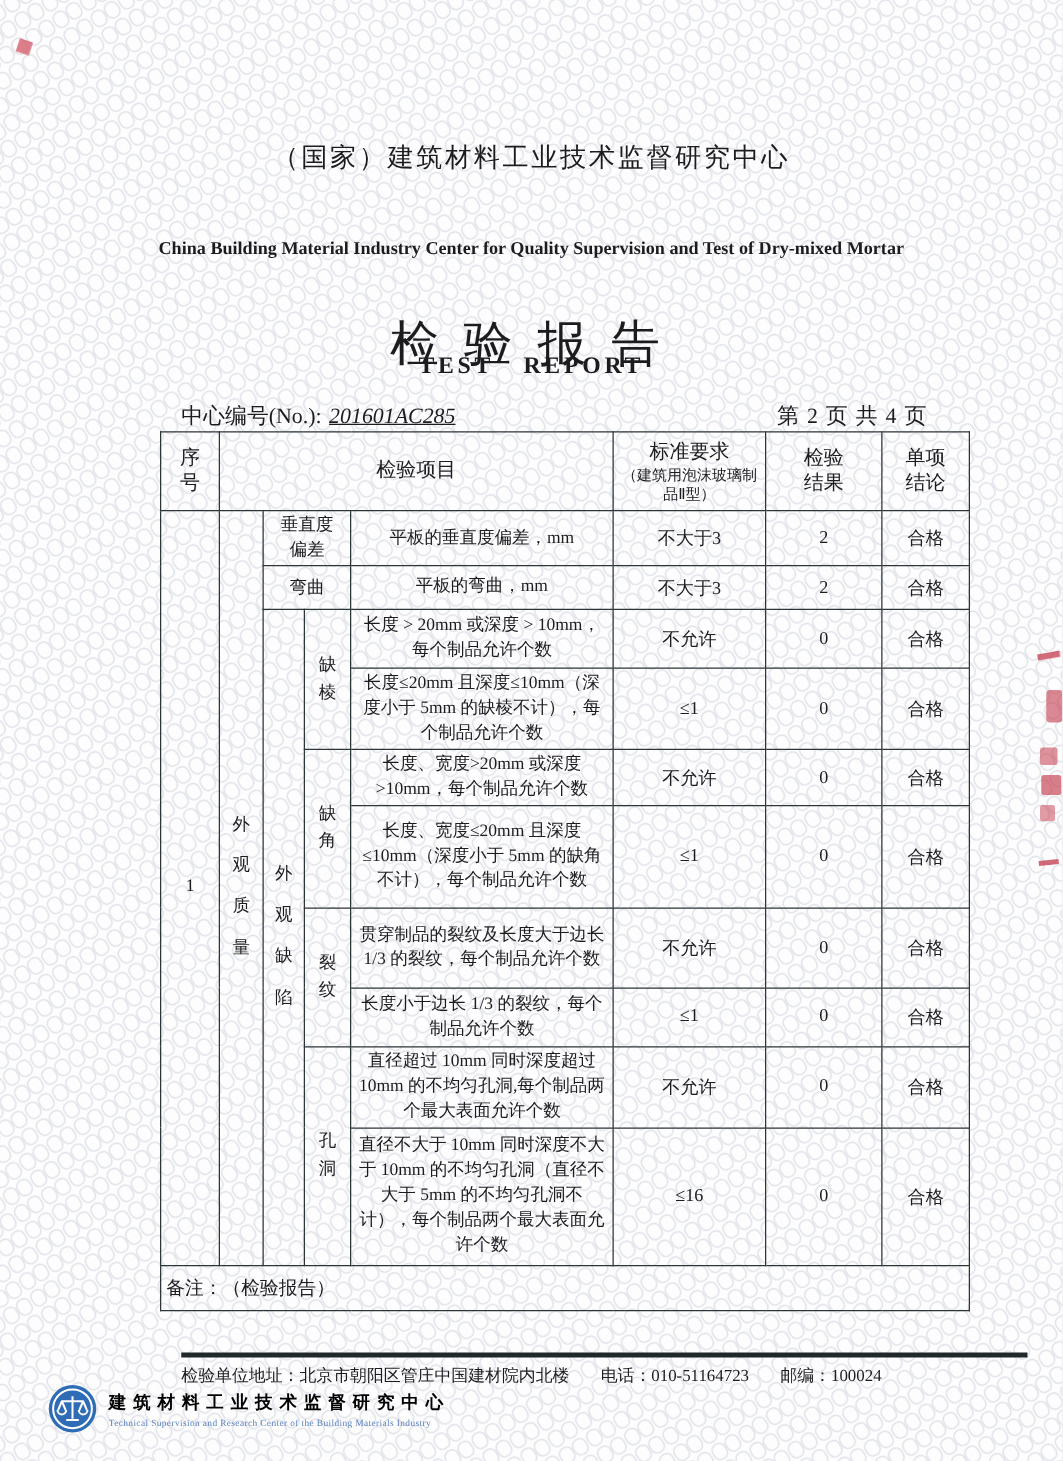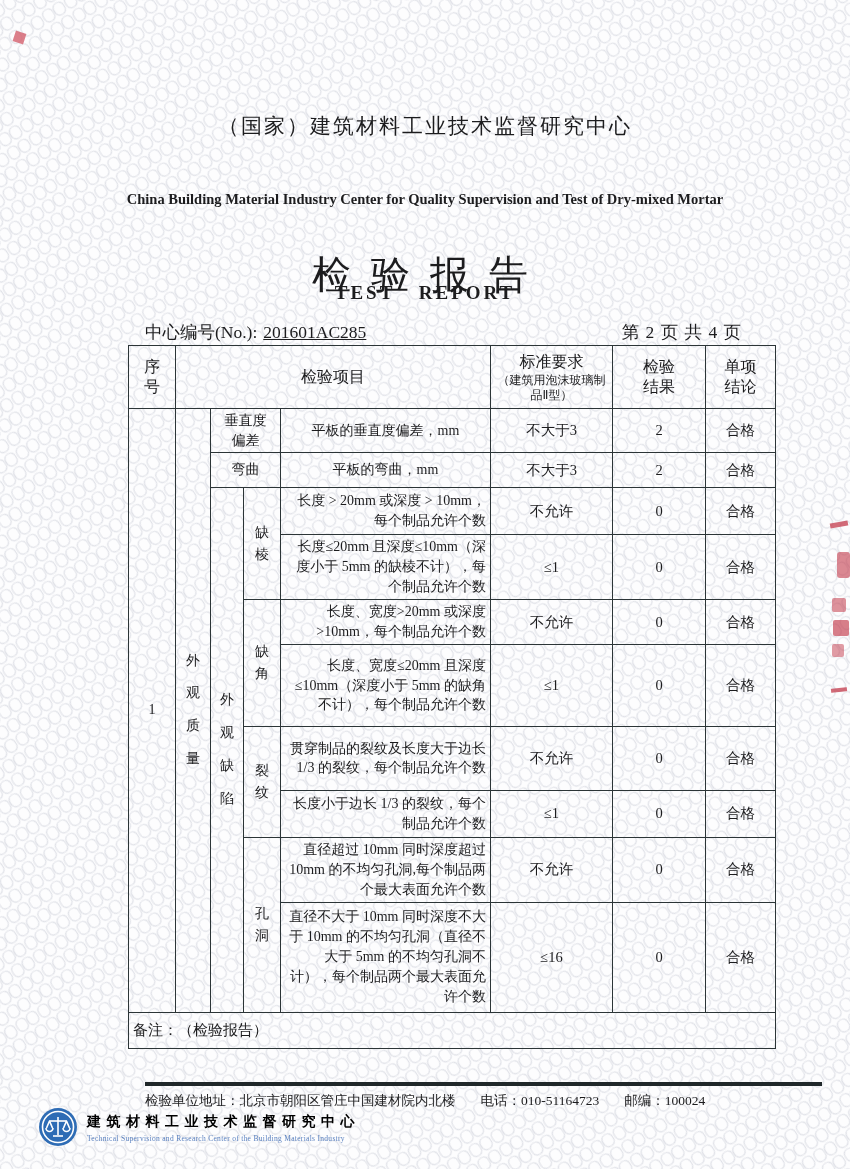--- a/index.html
+++ b/index.html
@@ -14,36 +14,36 @@
 
   .header-org{top:112px;font-size:21px;letter-spacing:2px;}
   .center-cn{top:147px;font-size:28px;font-weight:bold;letter-spacing:1px;
     font-family:"Liberation Sans","DejaVu Sans",sans-serif;}
   .center-en{top:191px;font-size:14.5px;font-weight:bold;}
   .title-cn{top:248px;font-size:39px;font-weight:normal;letter-spacing:20px;text-indent:10px;
     font-family:"Liberation Sans","DejaVu Sans",sans-serif;}
   .title-en{top:282px;font-size:19px;font-weight:bold;letter-spacing:3px;word-spacing:16px;}
 
   .no-line{top:320px;left:145px;font-size:17.5px;}
-  .no-value{text-decoration:underline;padding:0 8px 0 6px;}
+  .no-value{text-decoration:underline;padding:0 8px 0 6px;font-style:italic;}
   .page-info{top:320px;right:108px;font-size:17.5px;letter-spacing:1px;}
 
   table.report{
     position:absolute;top:345px;left:128px;width:647px;
     border-collapse:collapse;table-layout:fixed;background:transparent;
   }
   table.report td,table.report th{
     border:1.6px solid #2c3537;padding:2px 4px;vertical-align:middle;
     font-weight:normal;overflow:hidden;
   }
   th{font-family:"Liberation Sans","DejaVu Sans",sans-serif;font-size:16px;line-height:1.25;}
   .th-note{display:block;font-size:12px;line-height:1.2;margin-top:1px;}
   .hwrap{display:inline-block;width:2.3em;word-break:break-all;line-height:1.25;}
   td{font-size:14px;text-align:center;}
-  .c-desc{text-align:right;font-size:14px;line-height:1.42;padding:3px 7px;}
+  .c-desc{text-align:center;font-size:14px;line-height:1.42;padding:3px 7px;}
   .c-desc.centered{text-align:center;}
   .c-req,.c-res,.c-con{font-size:14.5px;}
   .vtext{display:inline-block;width:1.2em;word-break:break-all;line-height:1.55;text-align:center;}
   .vtext.spread{line-height:2.35;}
   .w3{display:inline-block;width:3.3em;word-break:break-all;line-height:1.4;text-align:center;}
   .remark-cell{text-align:left;font-size:15px;padding:6px 10px;}
 
   .footer-rule{left:145px;top:1082px;width:677px;height:4px;background:#20282a;}
   .footer-line{left:145px;top:1092px;width:677px;display:flex;gap:25px;font-size:13.5px;white-space:nowrap;}
 

